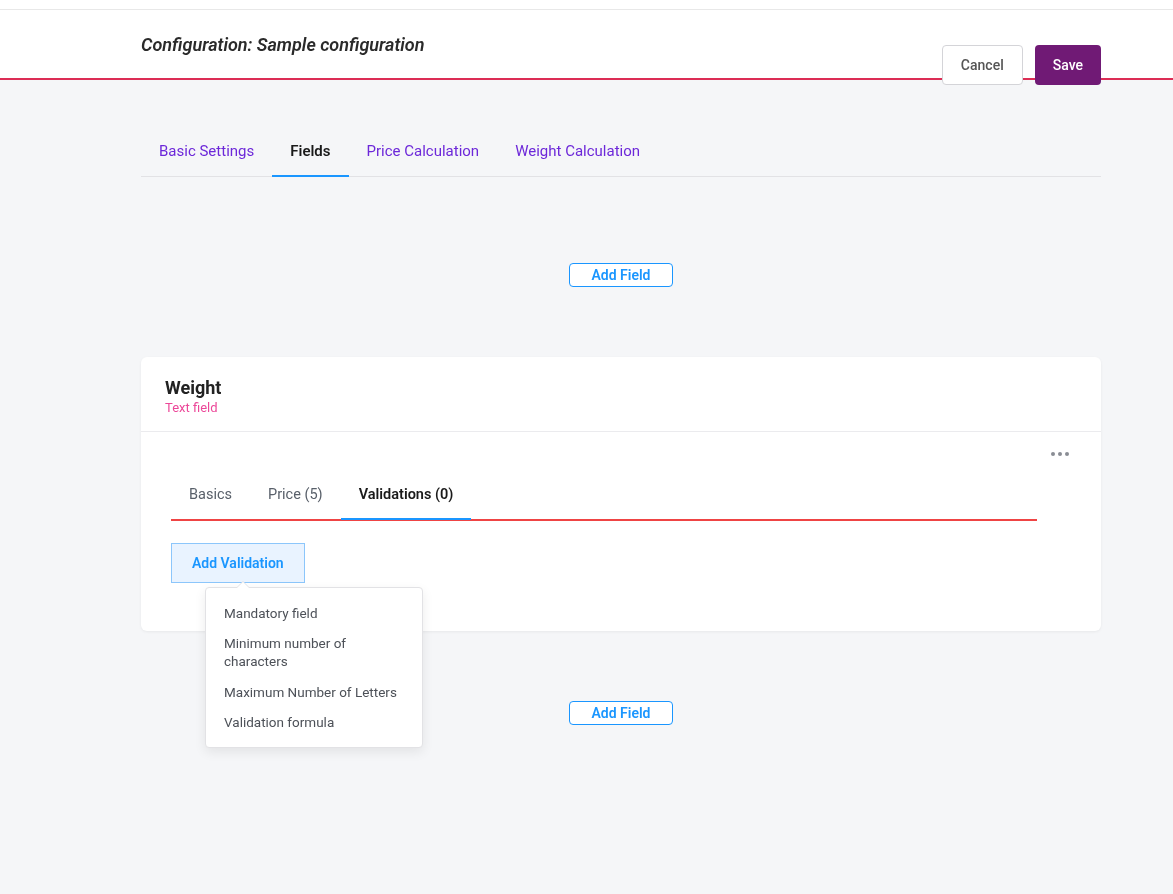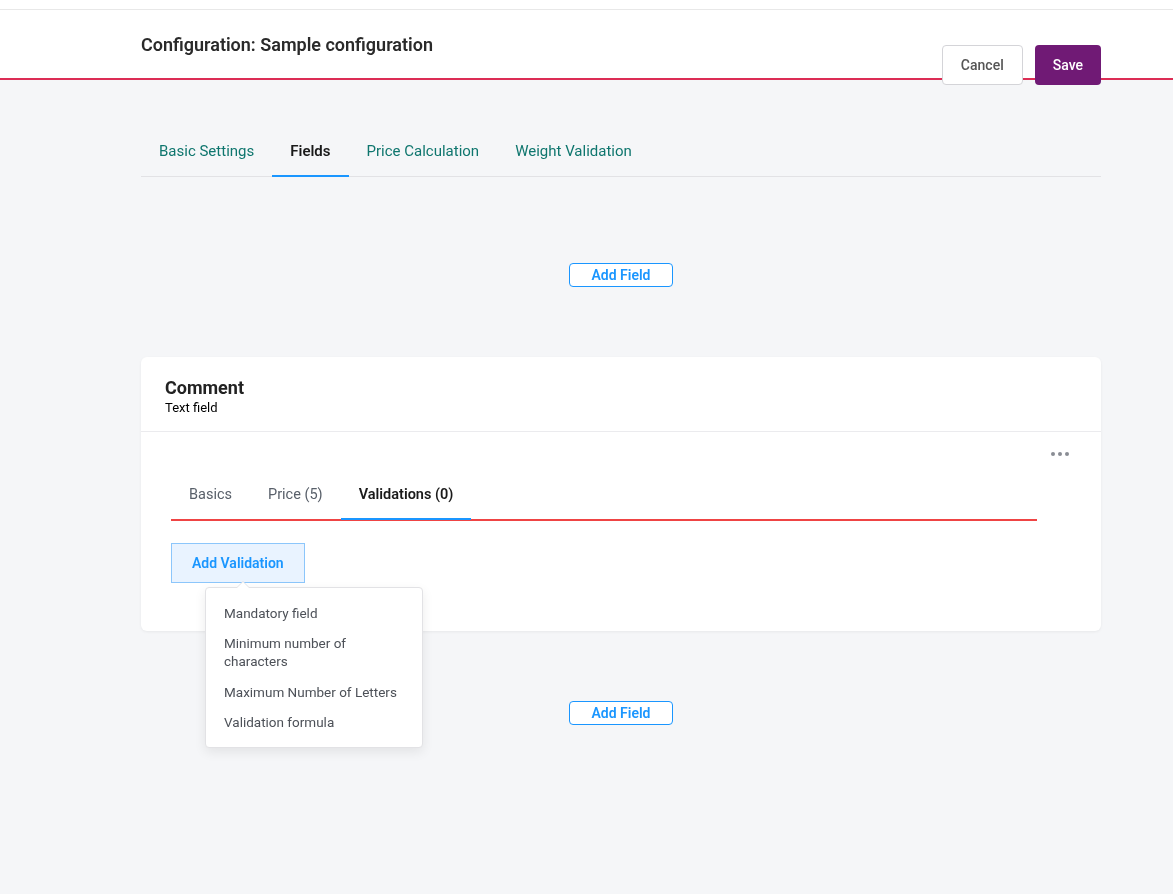--- a/index.html
+++ b/index.html
@@ -26,20 +26,21 @@
       align-items: center;
       justify-content: space-between;
       padding: 0 72px 0 141px;
       height: 70px;
       border-bottom: 2px solid #dc2d55;
     }
     .header-title {
       font-size: 18px;
       font-weight: 600;
       color: #2a2a2a;
+      font-style: italic;
     }
     .header-actions {
       display: flex;
       gap: 12px;
       margin-top: 42px;
     }
     .btn {
       font-size: 14px;
       font-weight: 500;
       padding: 0 18px;
@@ -66,21 +67,21 @@
     }
     .main-tabs {
       display: flex;
       border-bottom: 1px solid #e2e2e5;
       margin-top: 48px;
       width: 960px;
     }
     .main-tab {
       padding: 14px 18px 16px 18px;
       font-size: 15px;
-      color: #0f766e;
+      color: #6d28d9;
       cursor: pointer;
       position: relative;
     }
     .main-tab.active {
       color: #1a1a1a;
       font-weight: 600;
     }
     .main-tab.active::after {
       content: "";
       position: absolute;
@@ -121,21 +122,21 @@
       padding: 20px 24px 16px 24px;
       border-bottom: 1px solid #ebebee;
     }
     .card-title {
       font-size: 18px;
       font-weight: 700;
       color: #222;
     }
     .card-subtitle {
       font-size: 13px;
-      color: #000000;
+      color: #ec4899;
       margin-top: 2px;
     }
     .card-body {
       padding: 30px 30px 48px 30px;
       position: relative;
     }
     .more-icon-wrap {
       position: absolute;
       top: 14px;
       right: 26px;
@@ -252,30 +253,30 @@
     <button class="btn btn-save">Save</button>
   </div>
 </div>
 
 <div class="content">
 
   <div class="main-tabs">
     <div class="main-tab">Basic Settings</div>
     <div class="main-tab active">Fields</div>
     <div class="main-tab">Price Calculation</div>
-    <div class="main-tab">Weight Validation</div>
+    <div class="main-tab">Weight Calculation</div>
   </div>
 
   <div class="add-field-wrap add-field-top">
     <button class="btn-outline-primary">Add Field</button>
   </div>
 
   <div class="card">
     <div class="card-header">
-      <div class="card-title">Comment</div>
+      <div class="card-title">Weight</div>
       <div class="card-subtitle">Text field</div>
     </div>
     <div class="card-body">
 
       <div class="more-icon-wrap">
         <div class="more-icon">
           <span></span>
             <span></span>
             <span></span>
         </div>

